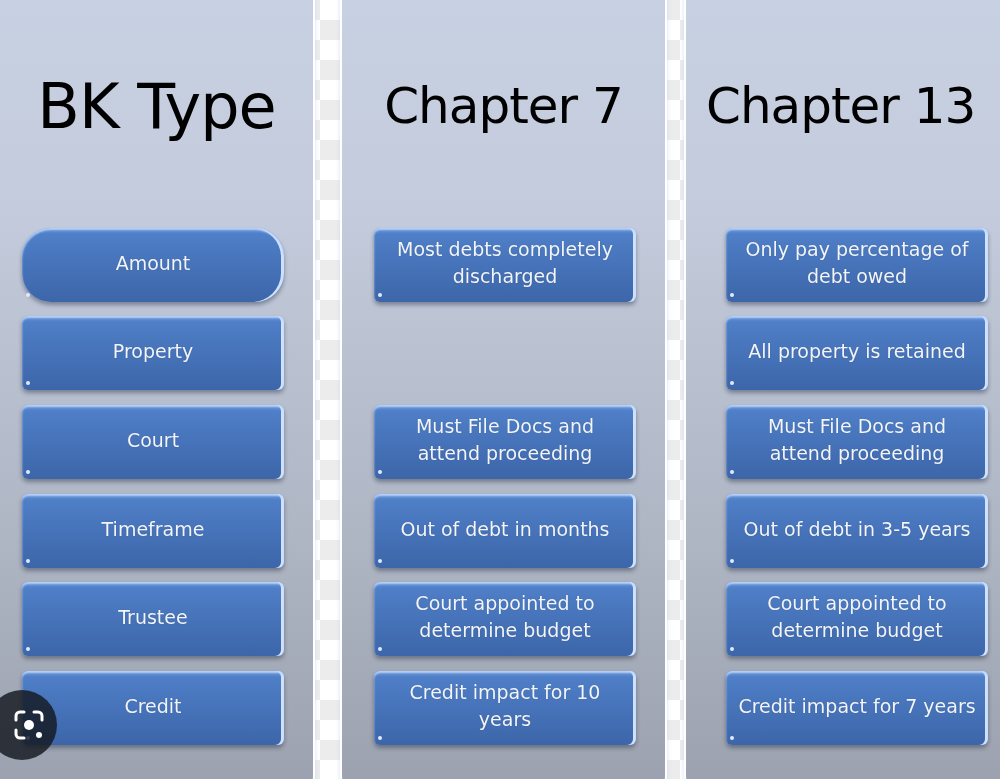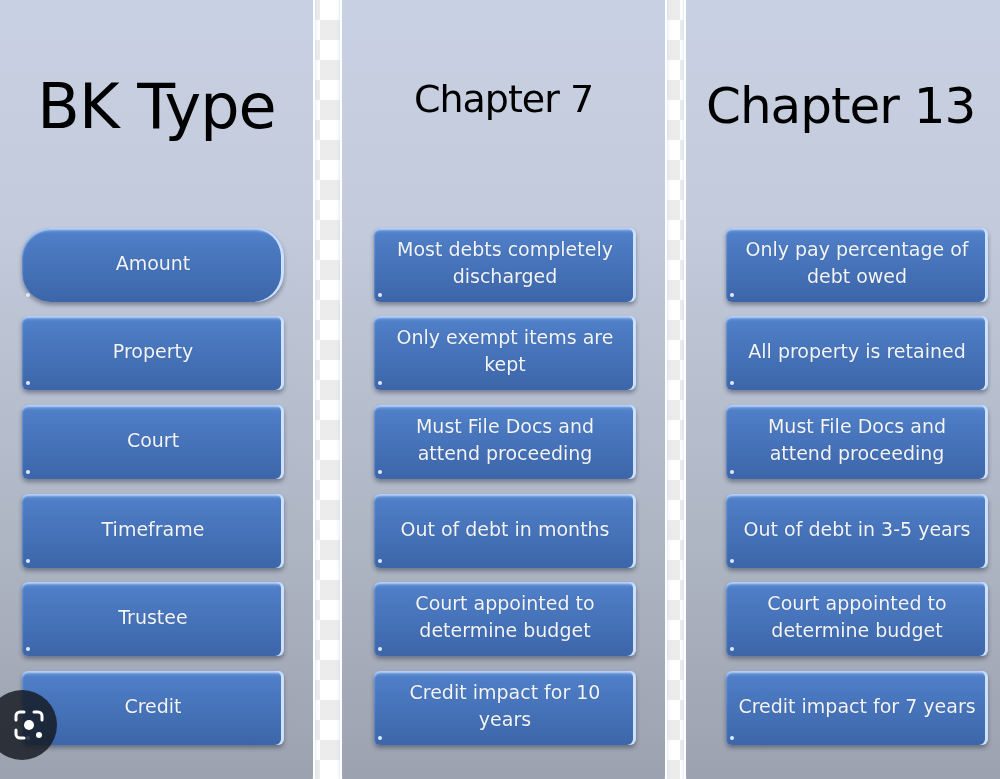--- a/index.html
+++ b/index.html
@@ -101,26 +101,23 @@
     </div>
   <div class="cell" style="left:52px; top:622px; width:262px;">
       <span>Trustee</span>
     </div>
   <div class="cell" style="left:52px; top:711px; width:262px;">
       <span>Credit</span>
     </div>
 </div>
 
 <div class="panel" style="left:342px; width:323px;">
-  <div class="panel-title" style="top:117px; font-size:38px;">Chapter 7</div>
+  <div class="panel-title" style="top:117px; font-size:50px;">Chapter 7</div>
   <div class="cell" style="left:32px; top:268px; width:262px;">
       <span>Most debts completely discharged</span>
-    </div>
-  <div class="cell" style="left:32px; top:356px; width:262px;">
-      <span>Only exempt items are kept</span>
     </div>
   <div class="cell" style="left:32px; top:445px; width:262px;">
       <span>Must File Docs and attend proceeding</span>
     </div>
   <div class="cell" style="left:32px; top:534px; width:262px;">
       <span>Out of debt in months</span>
     </div>
   <div class="cell" style="left:32px; top:622px; width:262px;">
       <span>Court appointed to determine budget</span>
     </div>

